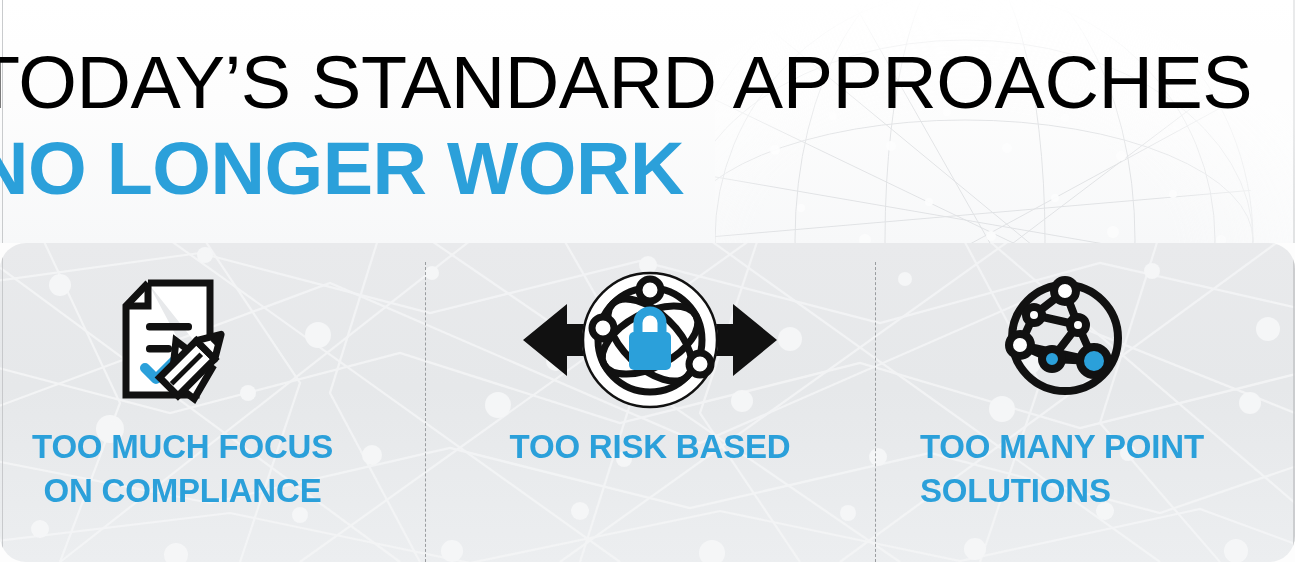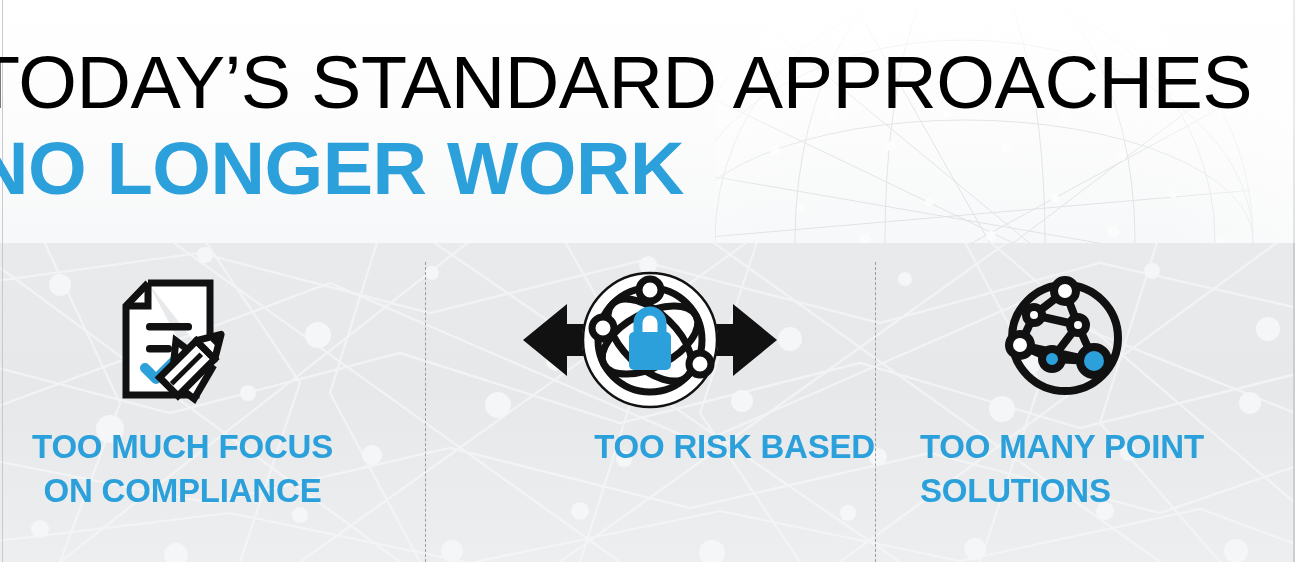--- a/index.html
+++ b/index.html
@@ -76,20 +76,21 @@
     transform:scaleX(1.02);
     transform-origin:left center;
   }
 
   
   .content-band {
     position:absolute;
     left:0; top:243px; width:1295px; height:319px;
     background:linear-gradient(180deg,#e9eaec 0%,#e6e8ea 45%,#eceef0 100%);
     overflow:hidden;
+    border-radius:26px;
   }
   .mesh-bg {
     position:absolute; inset:0;
     width:100%; height:100%;
     pointer-events:none;
     opacity:.95;
   }
   .mesh-bg svg { width:100%; height:100%; display:block; }
 
   .content-edge-left {
@@ -138,21 +139,21 @@
     top:182px;
     font-size:33px;
     font-weight:700;
     line-height:44px;
     color:#2ba0da;
     letter-spacing:-0.2px;
     font-family:"Liberation Sans", sans-serif;
     white-space:pre-line;
   }
   .col.c1 .col-label { left:0; width:485px; text-align:center; }
-  .col.c2 .col-label { left:0; width:450px; text-align:right; }
+  .col.c2 .col-label { left:0; width:450px; text-align:center; }
   .col.c3 .col-label { left:45px; width:400px; text-align:left; }
 </style>
 </head>
 <body>
 
 <div id="slide">
 
   <div class="header-band">
     <div class="top-hairline"></div>
     <div class="header-edge-left"></div>

